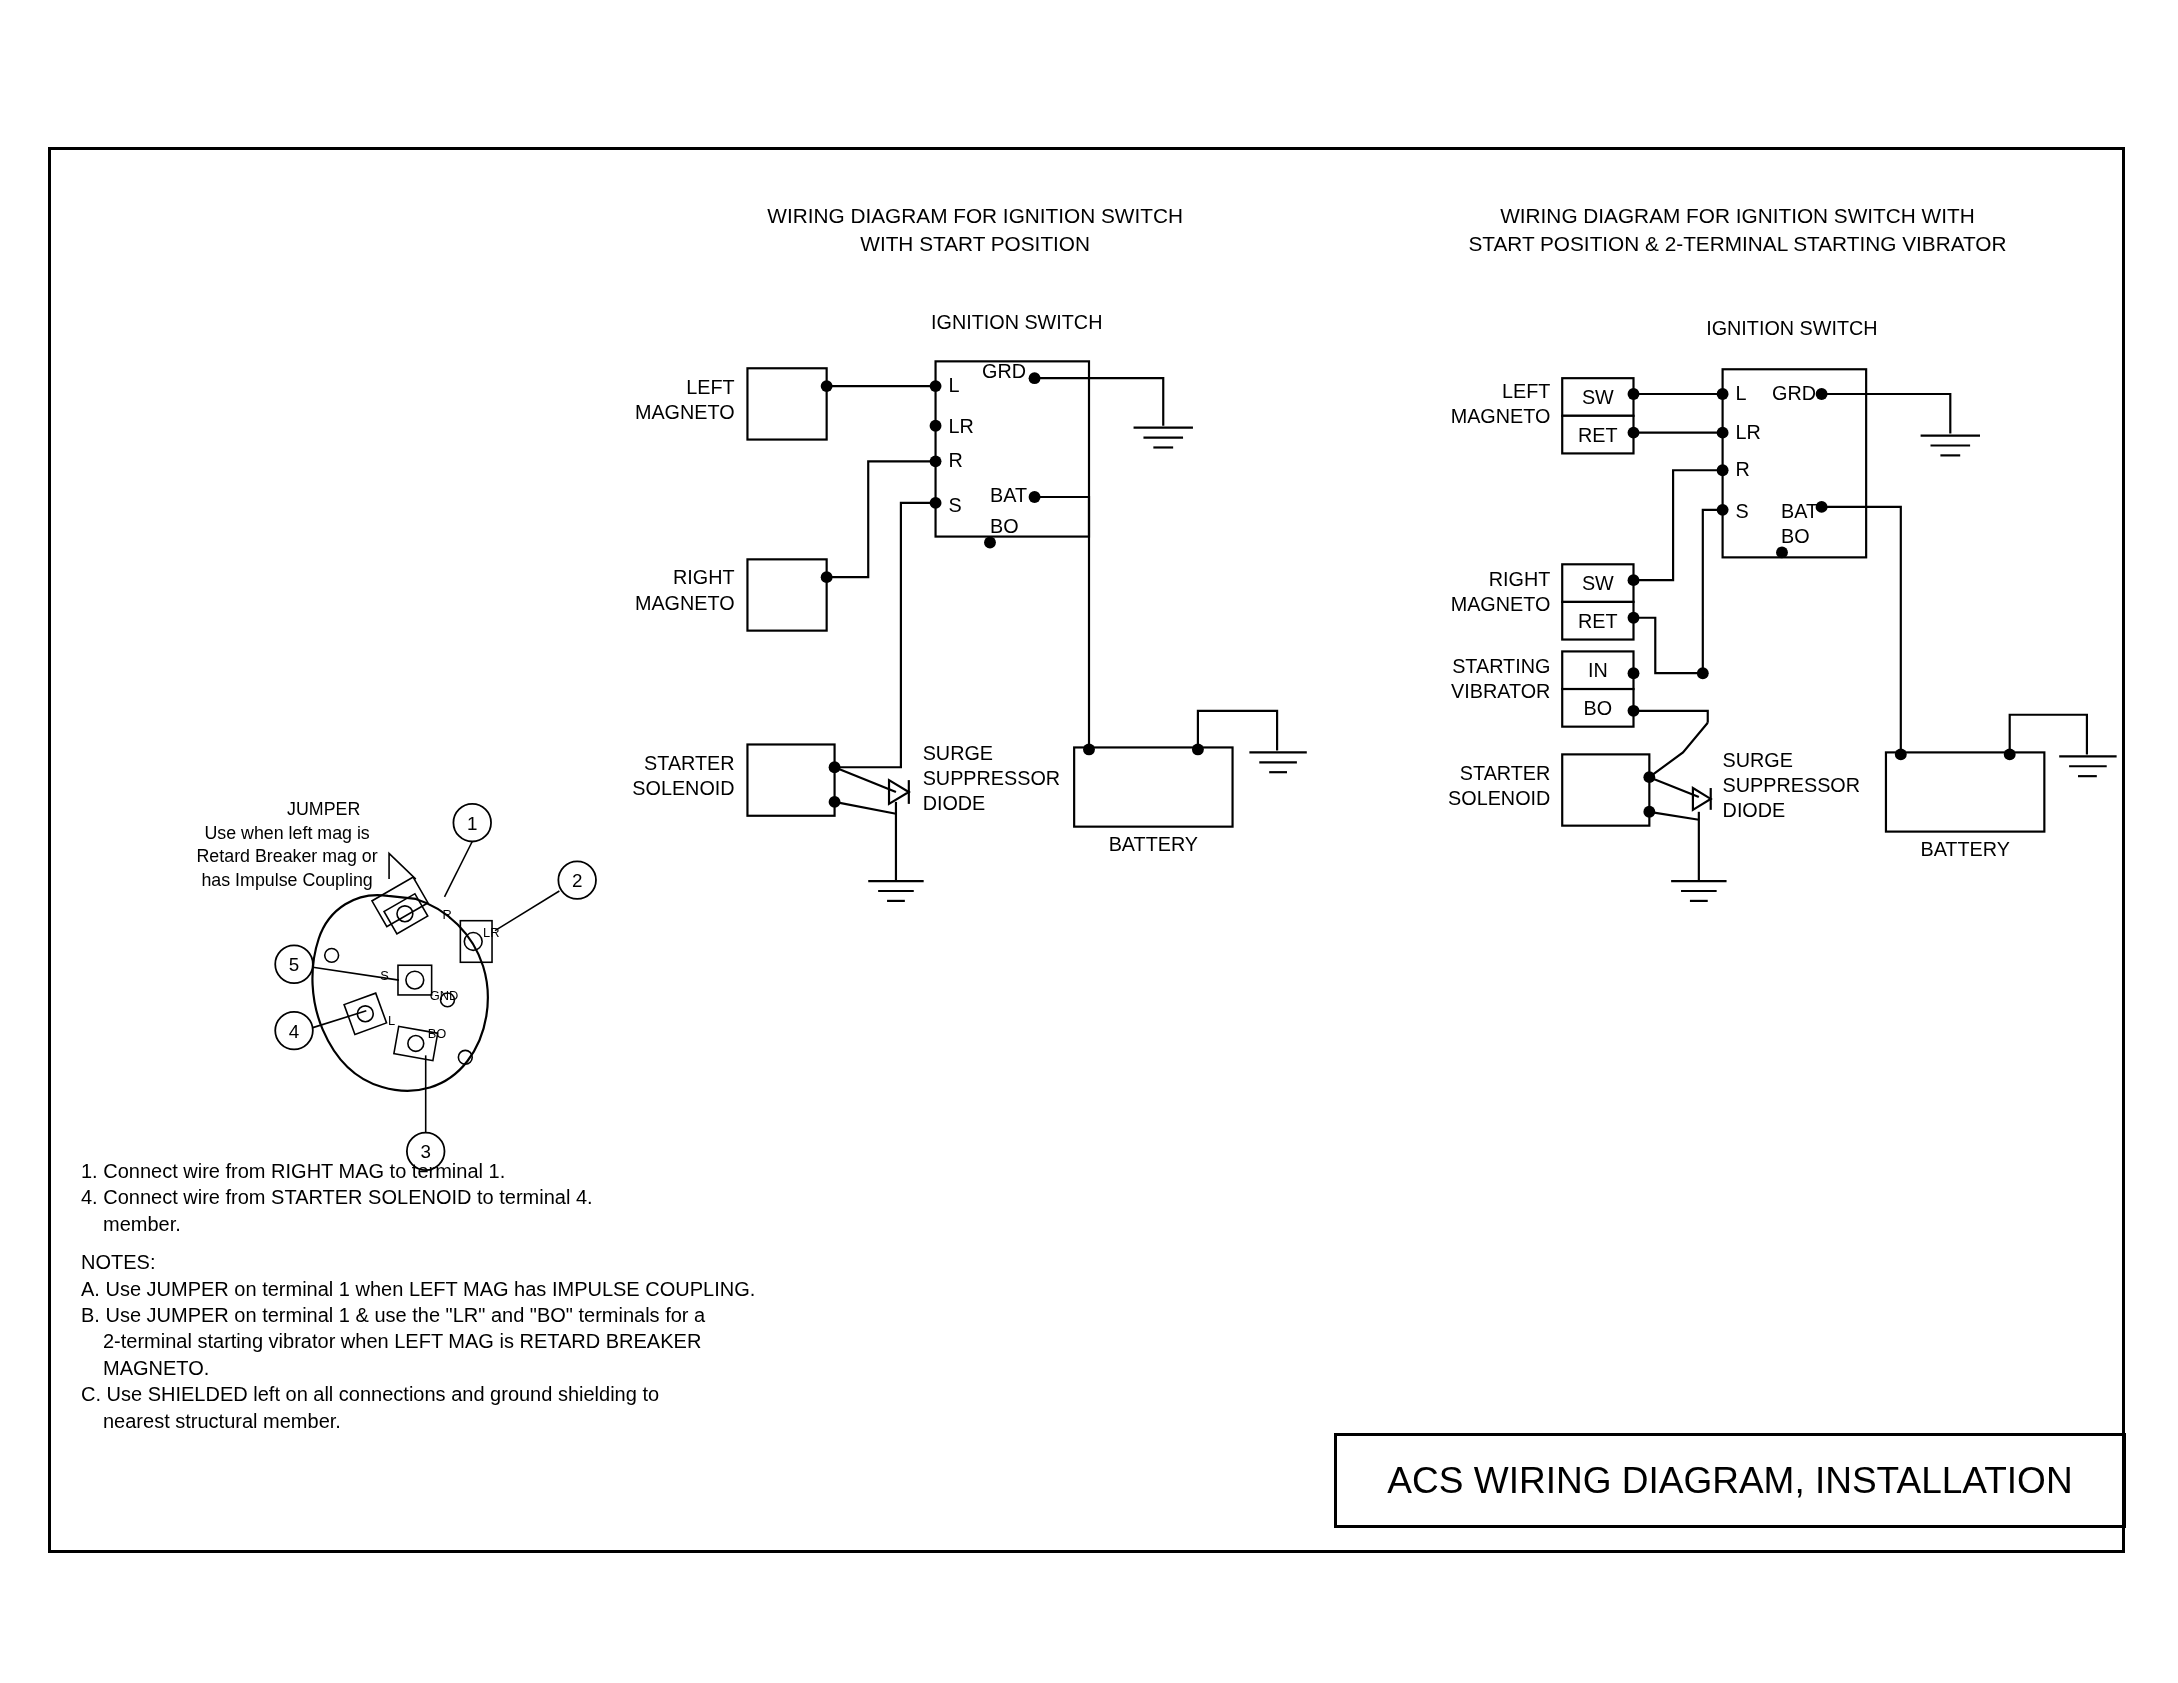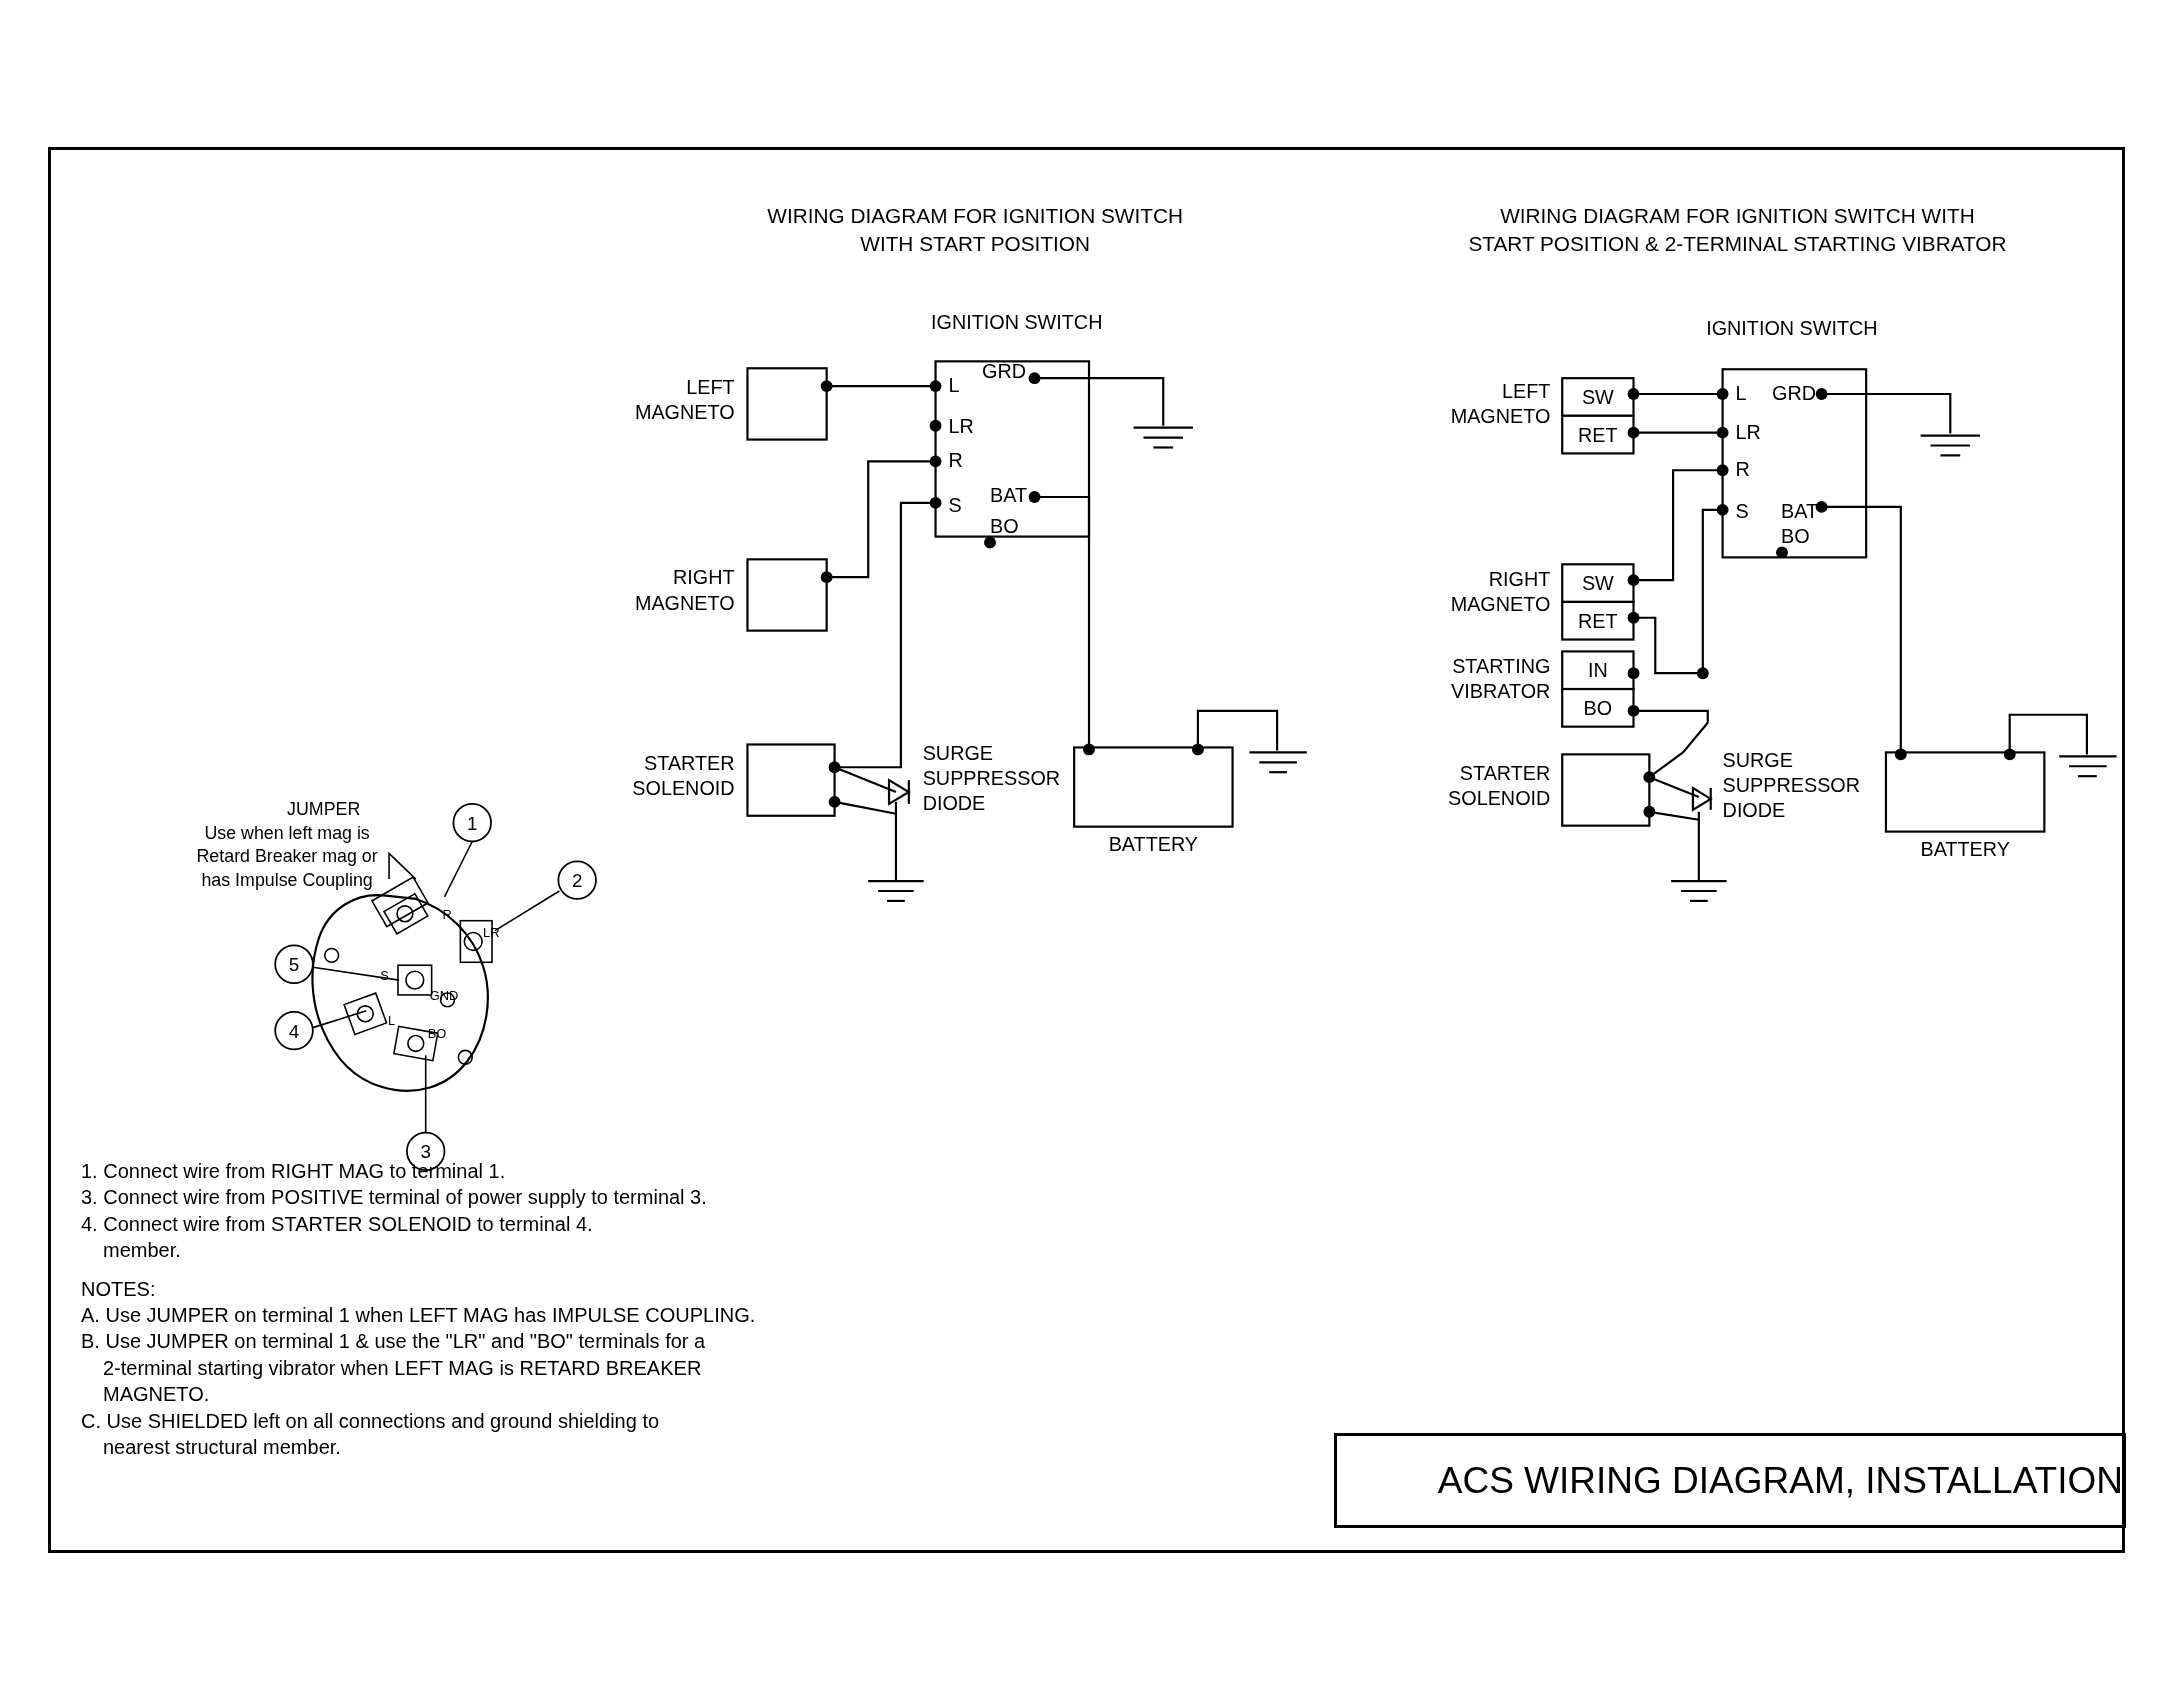--- a/index.html
+++ b/index.html
@@ -56,21 +56,21 @@
   .tblock {
     position: absolute;
     left: 1334px;
     top: 1433px;
     width: 792px;
     height: 95px;
     border: 3px solid #000;
     box-sizing: border-box;
     display: flex;
     align-items: center;
-    justify-content: flex-end;
+    justify-content: center;
   }
   .notes {
     position: absolute;
     left: 81px;
     top: 1158px;
     width: 822px;
     font-size: 20px;
     line-height: 1.32;
   }
   .notes .ln { white-space: pre-wrap; }
@@ -304,21 +304,20 @@
 
     <circle class="cir" cx="297" cy="974" r="19"></circle>
     <text class="t-num" x="297" y="981" text-anchor="middle">5</text>
     <line class="leader" x1="316" y1="977" x2="403" y2="990"></line>
 
   </svg>
   </div>
 
   <div class="notes">
     <div class="ln">1. Connect wire from RIGHT MAG to terminal 1.</div>
-    <div class="ln">3. Connect wire from POSITIVE terminal of power supply to terminal 3.</div>
     <div class="ln">4. Connect wire from STARTER SOLENOID to terminal 4.</div>
     <div class="ln indent">member.</div>
     <div class="ln noteshead">NOTES:</div>
     <div class="ln">A. Use JUMPER on terminal 1 when LEFT MAG has IMPULSE COUPLING.</div>
     <div class="ln">B. Use JUMPER on terminal 1 &amp; use the "LR" and "BO" terminals for a</div>
     <div class="ln indent">2-terminal starting vibrator when LEFT MAG is RETARD BREAKER</div>
     <div class="ln indent">MAGNETO.</div>
     <div class="ln">C. Use SHIELDED left on all connections and ground shielding to</div>
     <div class="ln indent">nearest structural member.</div>
   </div>

